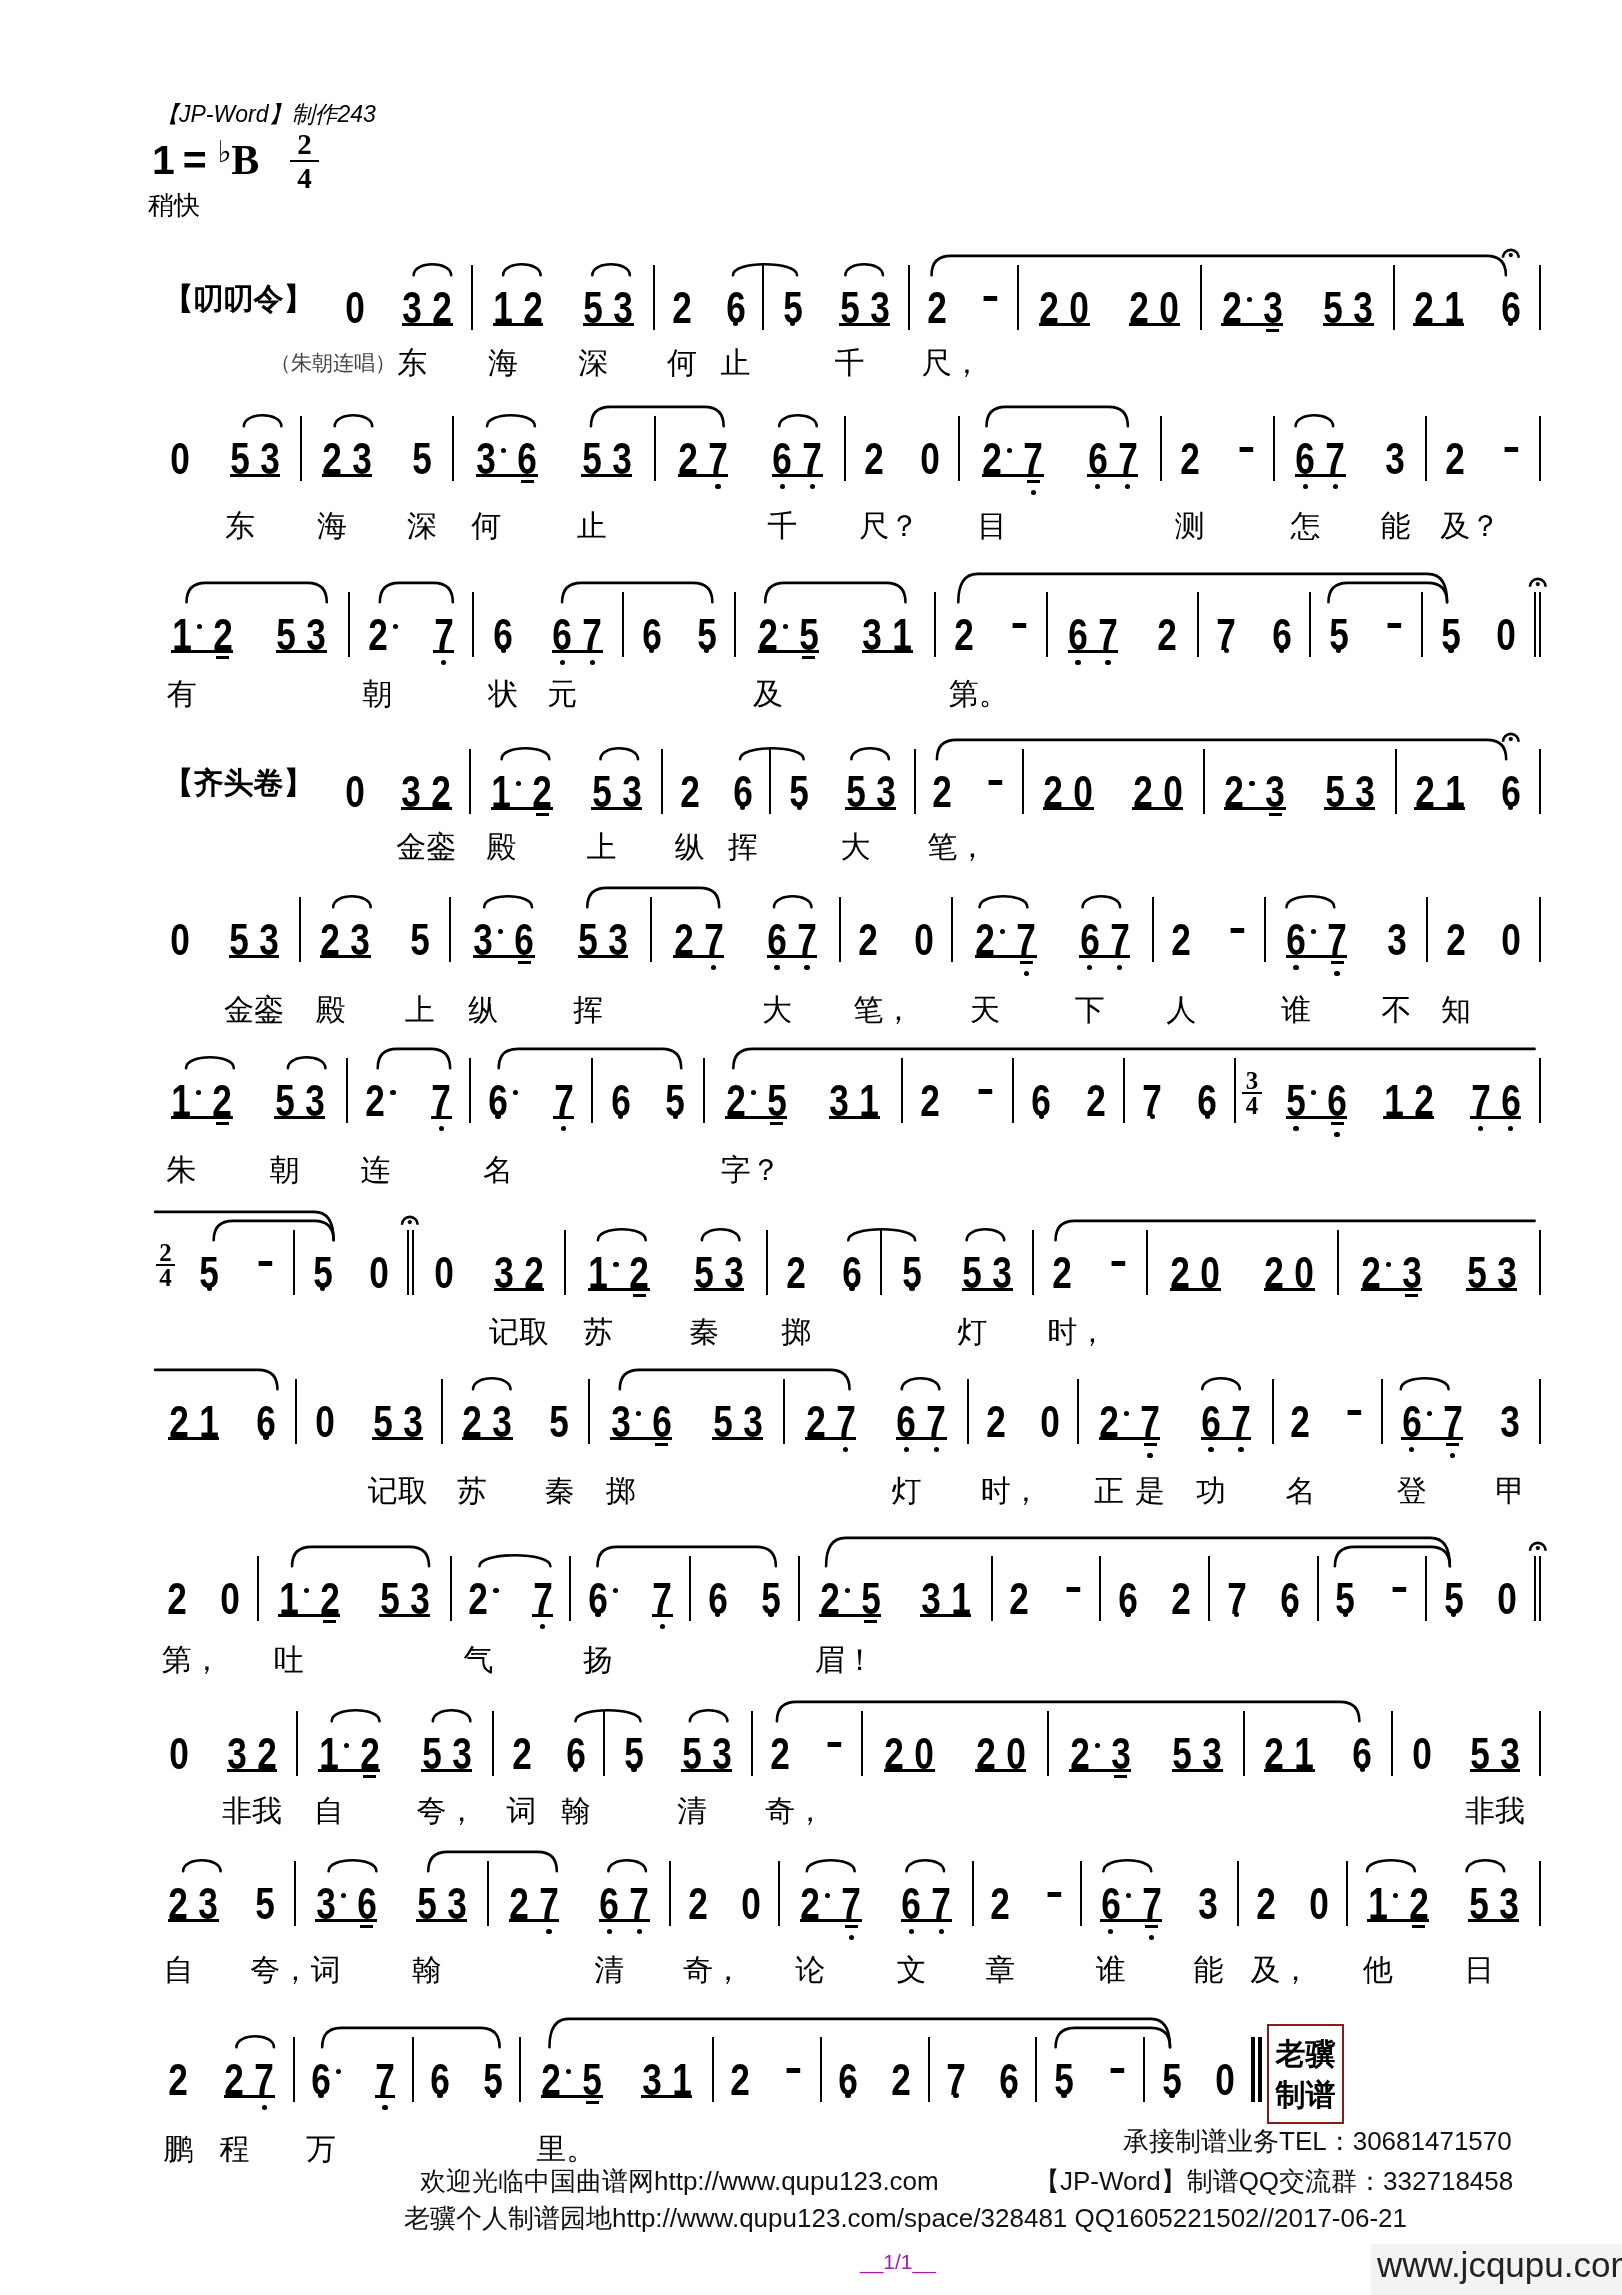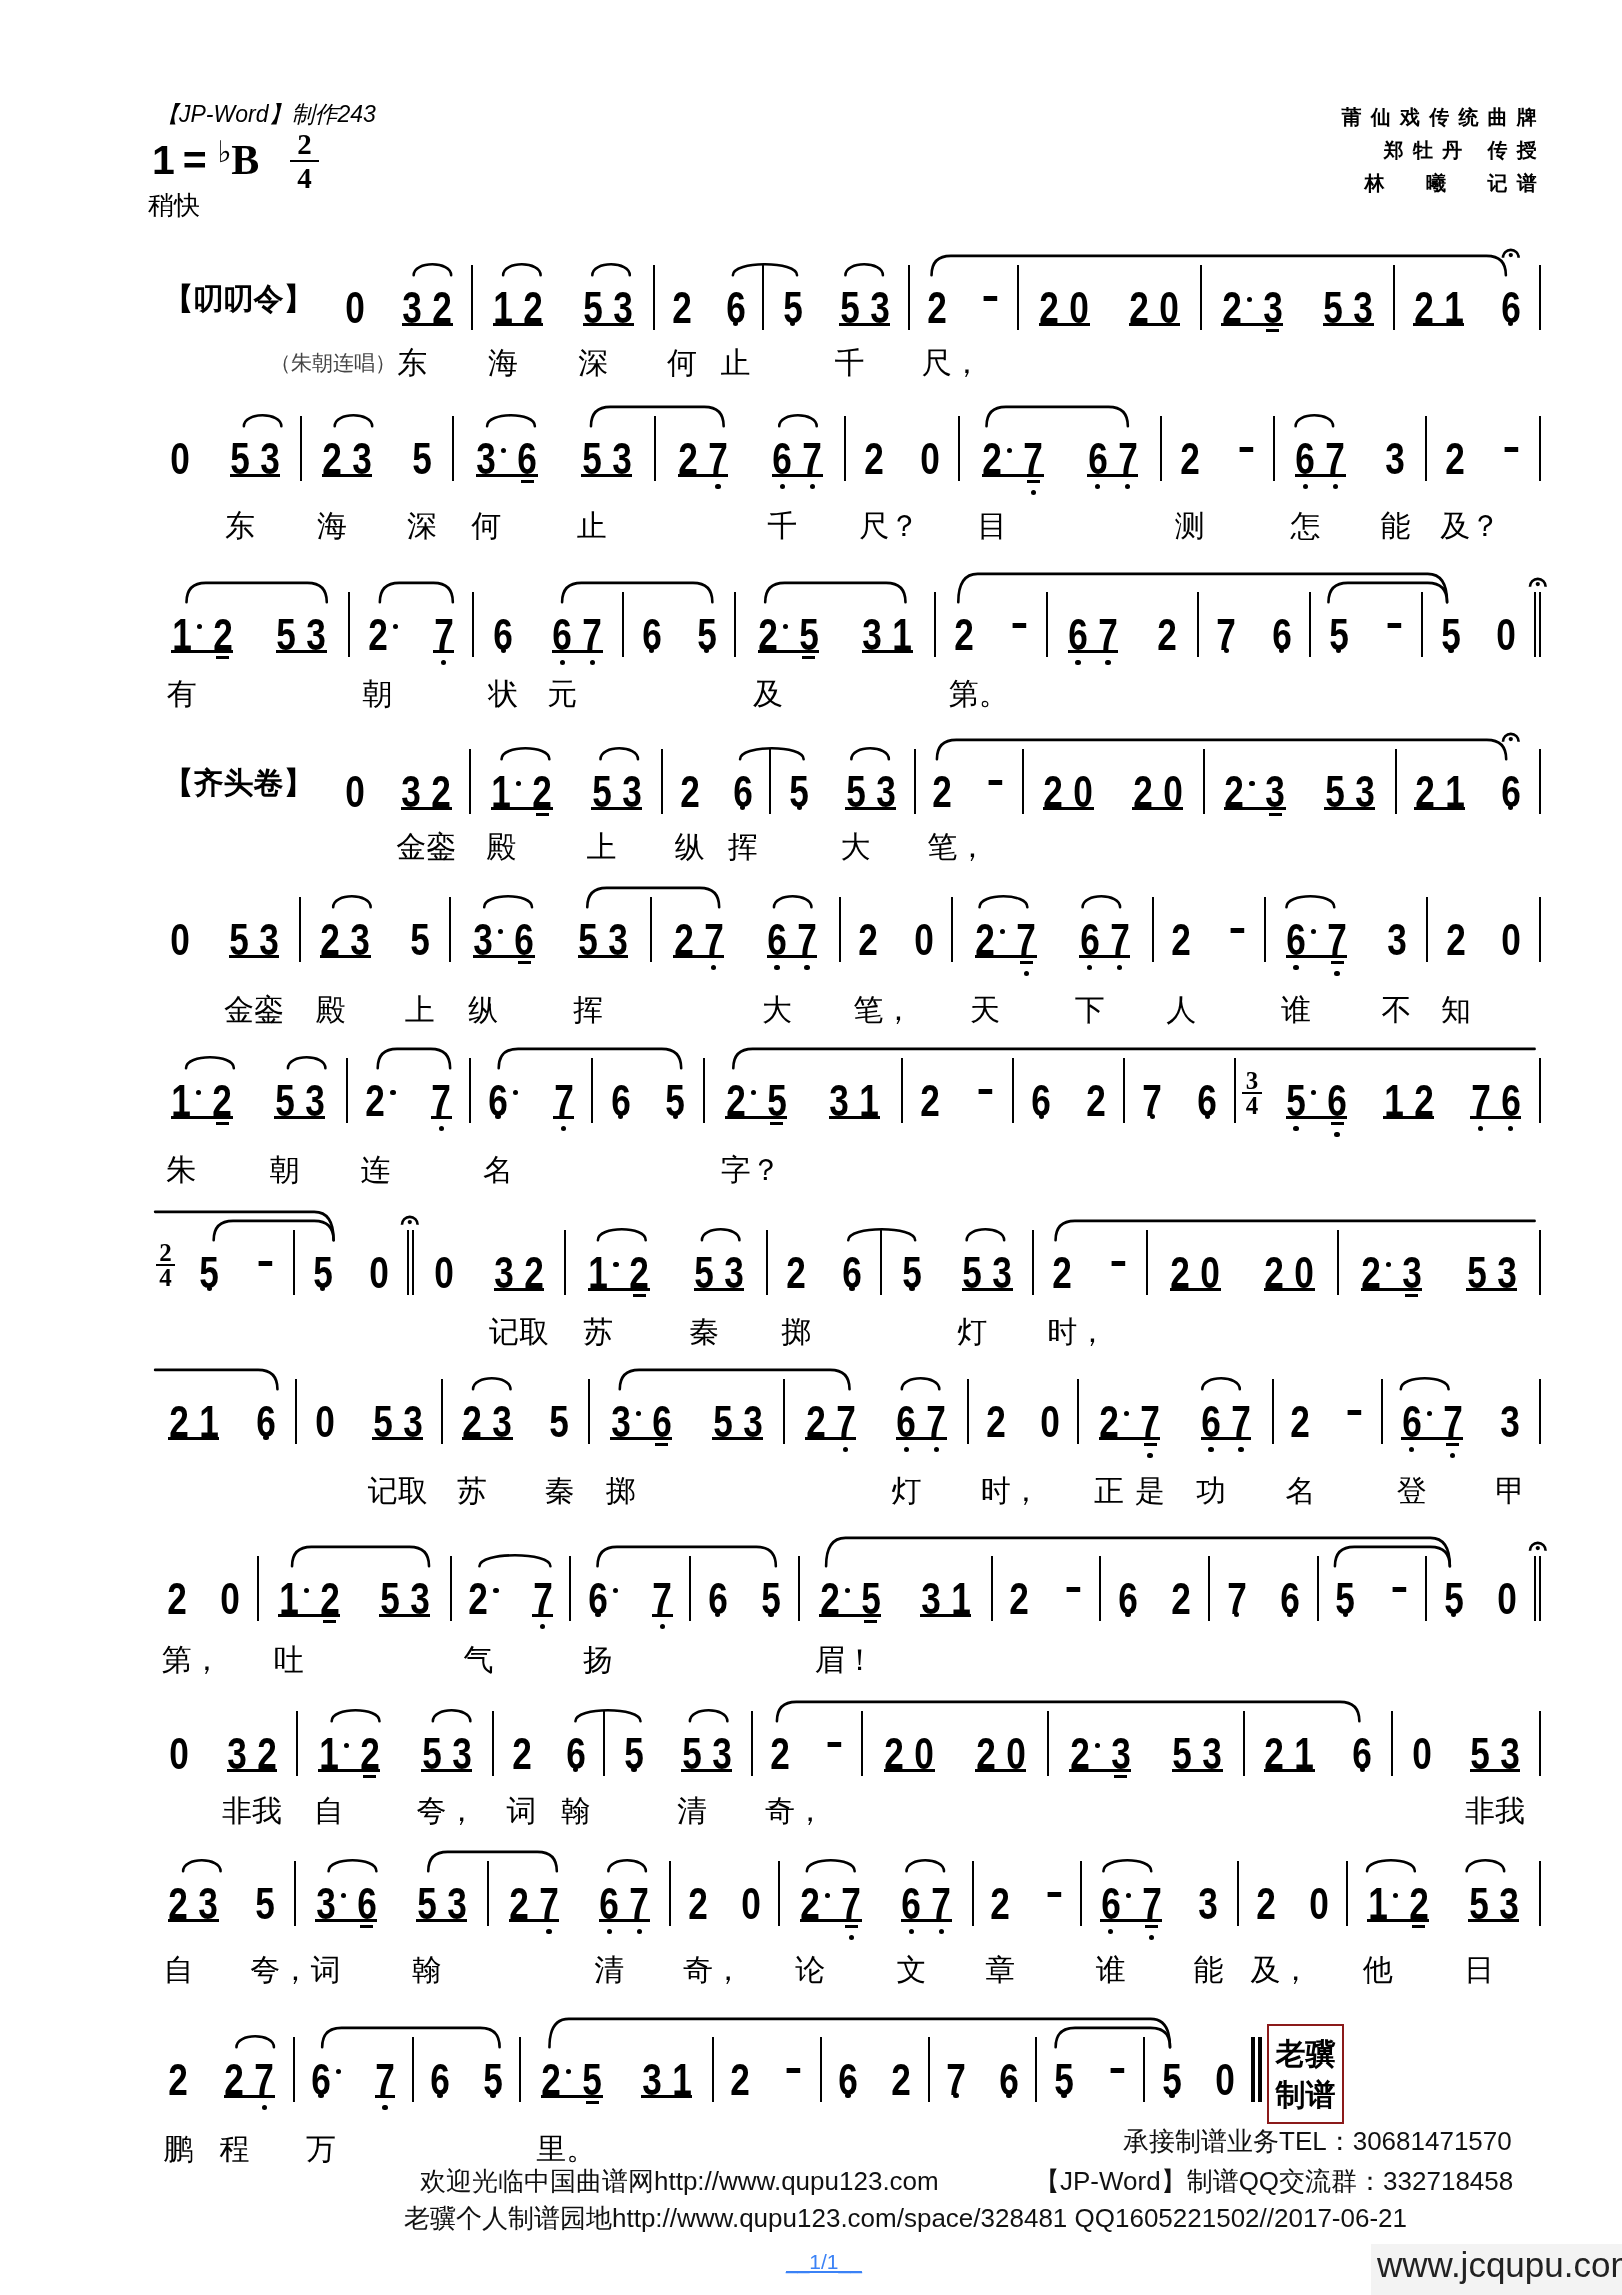--- a/index.html
+++ b/index.html
@@ -49,43 +49,38 @@
 .tsl{width:19.6px;height:2px;background:#000;margin:1.3px 0;}
 .slurs{position:absolute;left:0;top:0;width:100%;height:31px;overflow:visible;pointer-events:none;}
 .slurs path{fill:none;stroke:#000;stroke-width:4;stroke-linecap:round;}
 
 .stamp{position:absolute;left:1235px;top:2024px;width:73px;height:96px;border:2.6px solid #8b1a1a;display:flex;flex-direction:column;align-items:center;justify-content:center;font:bold 30px "DejaVu Sans",sans-serif;line-height:41px;}
 .foot{font:26px "Liberation Sans",sans-serif;line-height:29px;color:#111;}
 .svc{left:1091px;top:2127px;}
 .f1a{left:388px;top:2167px;}
 .f1b{left:1002px;top:2167px;}
 .f2{left:372px;top:2204px;}
-.pg{left:754px;top:2250px;font:21px "Liberation Sans",sans-serif;line-height:23.6px;color:#3b82f6;text-decoration:underline;}
+.pg{left:828px;top:2250px;font:21px "Liberation Sans",sans-serif;line-height:23.6px;color:#a21caf;}
 .wmbox{position:absolute;left:1339px;top:2244px;width:284px;height:51px;background:#f3f3f3;}
 .wm{left:1345px;top:2244px;font:35px "Liberation Sans",sans-serif;line-height:41px;color:#222;}
 </style>
 </head>
 <body>
 
 <div id="page">
   <div class="abs credit">【JP-Word】制作243</div>
   <div class="abs keysig">
     <span class="k1">1=</span><span class="kflat">♭</span><span class="kB">B</span>
   </div>
   <div class="abs tsig">
     <span>2</span>
     <span class="rule"></span>
     <span>4</span>
   </div>
   <div class="abs tempo">稍快</div>
-  <div class="abs rc">
-    <div>莆仙戏传统曲牌</div>
-    <div>郑牡丹 传授</div>
-    <div>林  曦  记谱</div>
-  </div>
 
   <div id="score">
       <div class="line l1">
         <div class="label">【叨叨令】</div>
         <div class="meas" style="flex-grow: 3.9;">
           <span class="beat">
             <span class="nt">
               <span class="dg">0</span>
             </span>
           </span>

